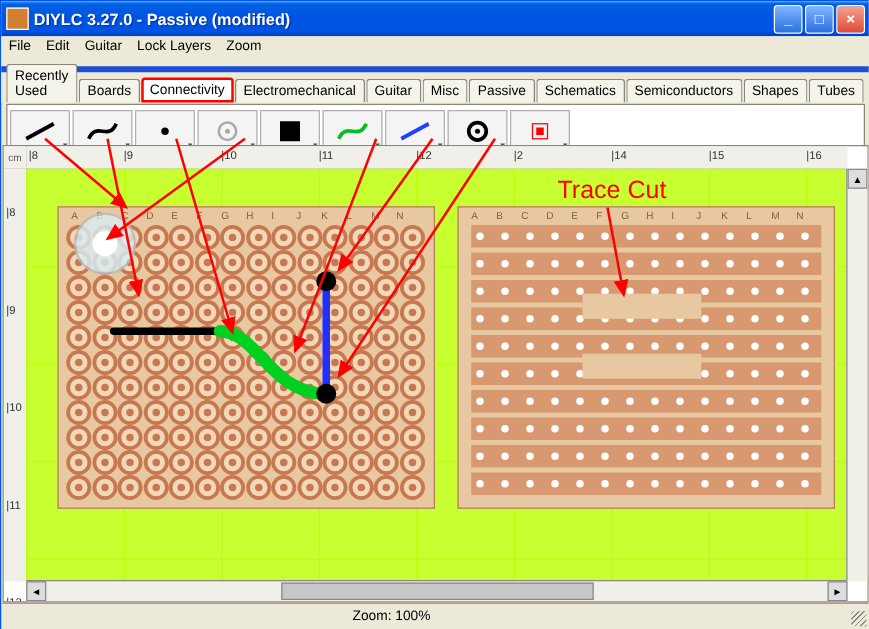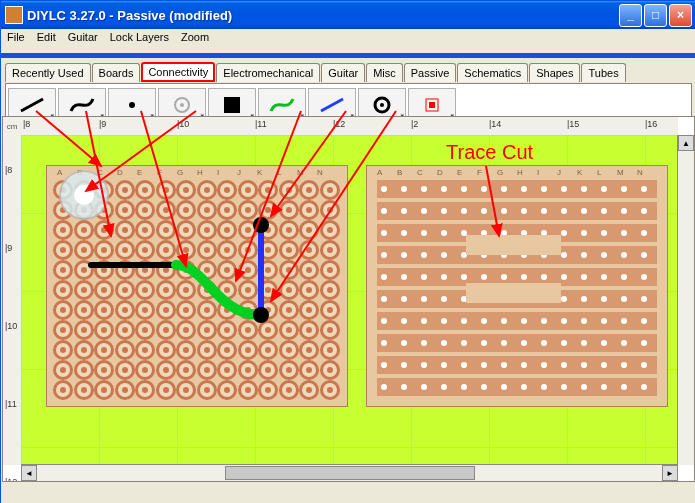--- a/index.html
+++ b/index.html
@@ -71,20 +71,21 @@
 
   <div class="tabbar">
     <div class="tab">Recently Used</div>
     <div class="tab">Boards</div>
     <div class="tab active">Connectivity</div>
     <div class="tab">Electromechanical</div>
     <div class="tab">Guitar</div>
     <div class="tab">Misc</div>
     <div class="tab">Passive</div>
     <div class="tab">Schematics</div>
+    <div class="tab">Semiconductors</div>
     <div class="tab">Shapes</div>
     <div class="tab">Tubes</div>
   </div>
 
   <div class="toolbar">
     <div class="tbtn">
         <svg width="30" height="20">
           <line x1="4" y1="16" x2="26" y2="4" stroke="#000" stroke-width="3"></line>
         </svg>
         <span class="dd">▾</span>
@@ -547,14 +548,20 @@
     <line x1="85" y1="110" x2="110" y2="235" stroke="red" stroke-width="2" marker-end="url(#ah)"></line>
     <line x1="140" y1="110" x2="185" y2="265" stroke="red" stroke-width="2" marker-end="url(#ah)"></line>
     <line x1="195" y1="110" x2="85" y2="190" stroke="red" stroke-width="2" marker-end="url(#ah)"></line>
     <line x1="300" y1="110" x2="235" y2="280" stroke="red" stroke-width="2" marker-end="url(#ah)"></line>
     <line x1="345" y1="110" x2="270" y2="215" stroke="red" stroke-width="2" marker-end="url(#ah)"></line>
     <line x1="395" y1="110" x2="270" y2="300" stroke="red" stroke-width="2" marker-end="url(#ah)"></line>
     <line x1="485" y1="165" x2="498" y2="235" stroke="red" stroke-width="2" marker-end="url(#ah)"></line>
   </svg>
   <div class="annot" style="left:445px;top:140px">Trace Cut</div>
 
+  <div class="statusbar">
+    <div style="flex:0 0 280px"></div>
+    <span>Zoom:</span>&nbsp;
+    <span>100%</span>
+    <div class="status-grip"></div>
+  </div>
 
 </div>
 
 </body></html>

